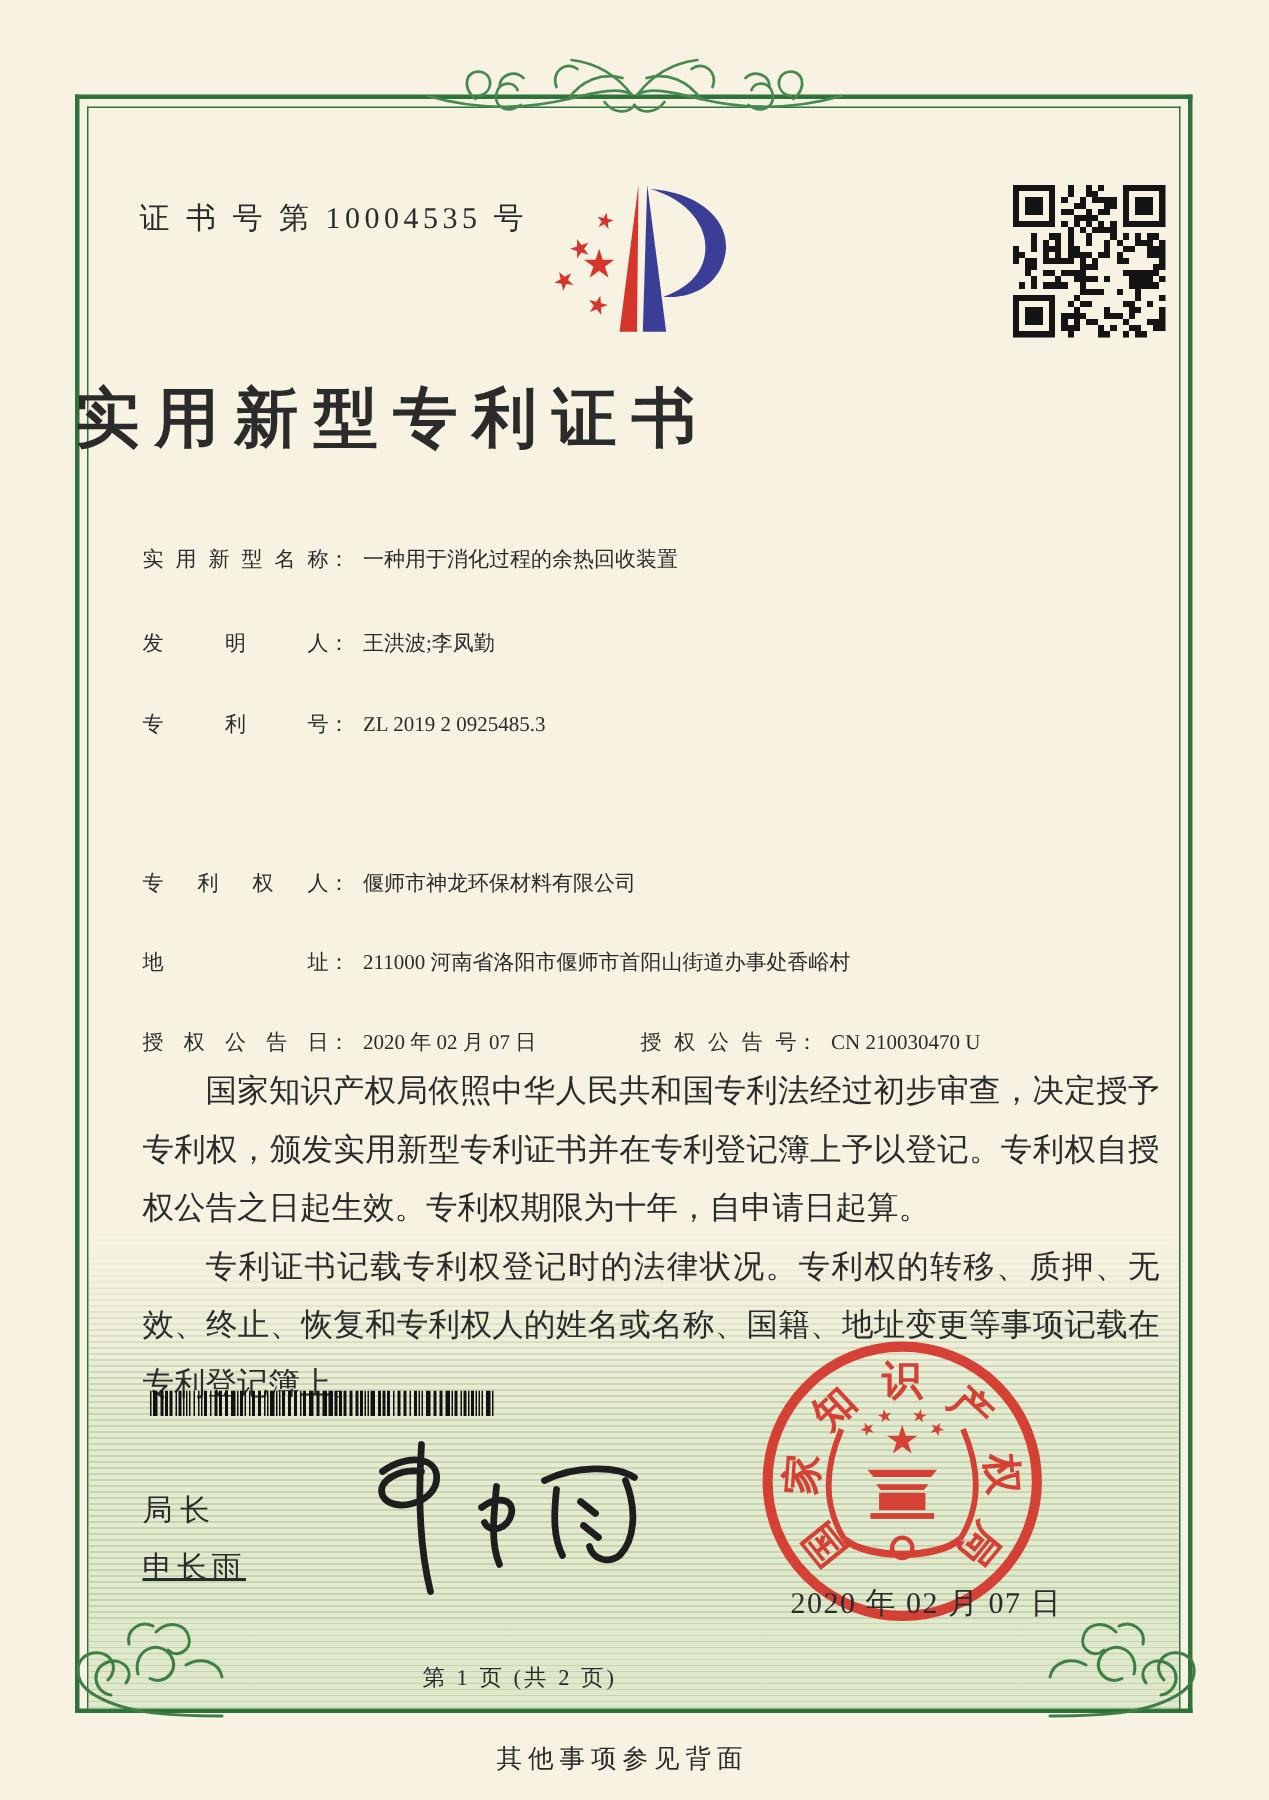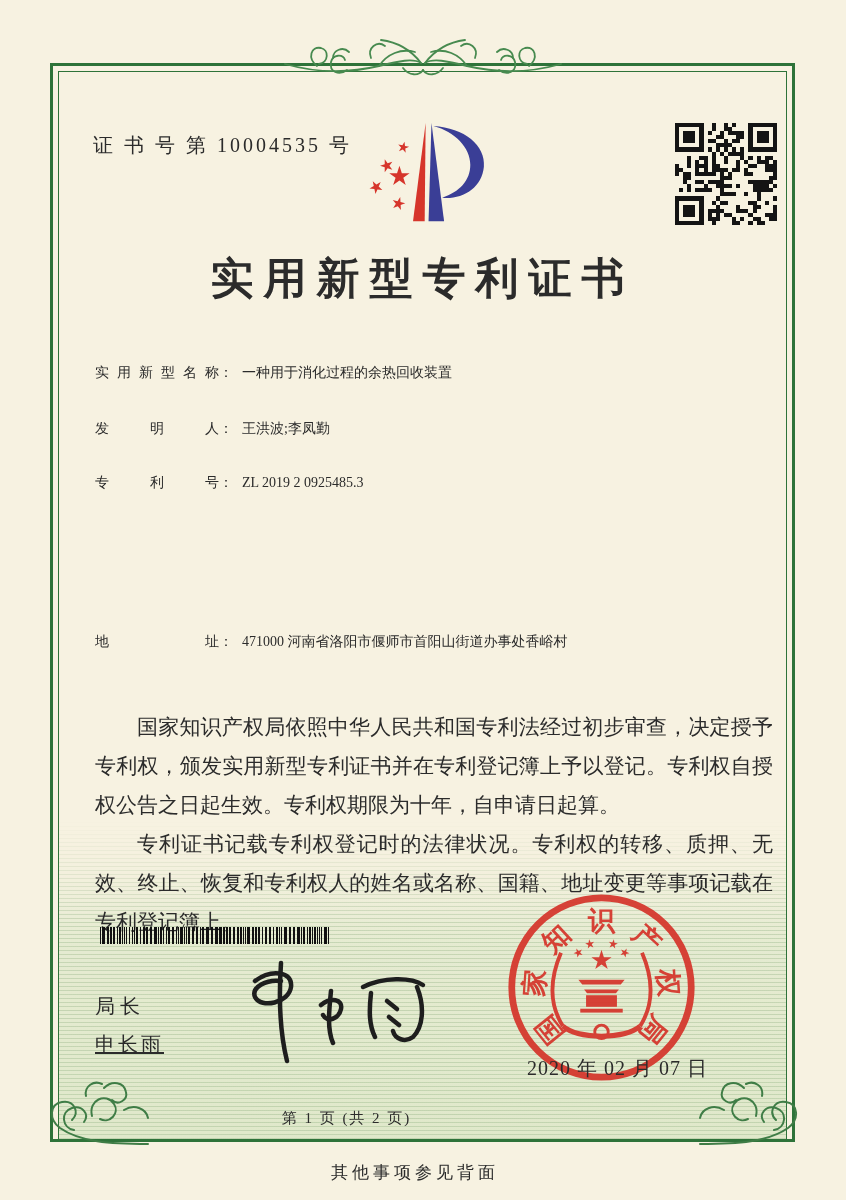--- a/index.html
+++ b/index.html
@@ -13,21 +13,21 @@
   
   .guilloche{left:59px;top:820px;width:727px;height:319px;
      background:
        repeating-linear-gradient(0deg, rgba(118,158,106,.28) 0 1px, rgba(118,158,106,0) 1px 4px),
        linear-gradient(to bottom, rgba(216,230,198,0) 0%, rgba(214,229,195,.55) 40%, rgba(211,227,190,.65) 100%);
      -webkit-mask-image:linear-gradient(to bottom,transparent,#000 32%);
      mask-image:linear-gradient(to bottom,transparent,#000 32%);}
   .certno{left:93px;top:132px;font-size:20px;letter-spacing:3px;}
   .logo{left:348px;top:110px;}
   .qr{left:675px;top:123px;}
-  .title{left:50px;top:250px;width:745px;text-align:center;font-size:43px;font-weight:bold;letter-spacing:10px;}
+  .title{left:50px;top:250px;width:745px;font-size:43px;font-weight:bold;letter-spacing:10px;}
   .row{left:95px;width:690px;font-size:14px;white-space:nowrap;}
   .r1{top:364px}.r2{top:420px}.r3{top:474px}.r4{top:527px}.r5{top:580px}.r6{top:633px}.r7{top:686px}
   .flabel{display:inline-block;width:124px;text-align:justify;text-align-last:justify;text-justify:inter-ideograph;}
   .colon{display:inline-block;margin-right:9px;}
   .grant{position:absolute;left:332px;top:0;white-space:nowrap;}
   .glabel{display:inline-block;width:104px;text-align:justify;text-align-last:justify;}
   .paras{left:95px;top:708px;width:678px;font-size:21px;line-height:1.86;text-align:justify;}
   .paras p{margin:0;text-indent:2em;}
   .barcode{left:100px;top:927px;}
   .director-title{left:95px;top:993px;font-size:20px;letter-spacing:5px;}
@@ -310,22 +310,31 @@
 
   <div class="abs row r1">
     <span class="flabel">实用新型名称</span><span class="colon">：</span><span>一种用于消化过程的余热回收装置</span>
   </div>
   <div class="abs row r2">
     <span class="flabel">发明人</span><span class="colon">：</span><span>王洪波;李凤勤</span>
   </div>
   <div class="abs row r3">
     <span class="flabel">专利号</span><span class="colon">：</span><span>ZL 2019 2 0925485.3</span>
   </div>
+  <div class="abs row r5">
+    <span class="flabel">专利权人</span><span class="colon">：</span><span>偃师市神龙环保材料有限公司</span>
+  </div>
   <div class="abs row r6">
-    <span class="flabel">地址</span><span class="colon">：</span><span>471000 河南省洛阳市偃师市首阳山街道办事处香峪村</span>
+    <span class="flabel">地址</span><span class="colon">：</span><span>211000 河南省洛阳市偃师市首阳山街道办事处香峪村</span>
+  </div>
+  <div class="abs row r7">
+    <span class="flabel">授权公告日</span><span class="colon">：</span><span>2020 年 02 月 07 日</span>
+    <span class="grant">
+      <span class="glabel">授权公告号</span><span class="colon">：</span><span>CN 210030470 U</span>
+    </span>
   </div>
 
   <div class="abs paras">
     <p>国家知识产权局依照中华人民共和国专利法经过初步审查，决定授予专利权，颁发实用新型专利证书并在专利登记簿上予以登记。专利权自授权公告之日起生效。专利权期限为十年，自申请日起算。</p>
     <p>专利证书记载专利权登记时的法律状况。专利权的转移、质押、无效、终止、恢复和专利权人的姓名或名称、国籍、地址变更等事项记载在专利登记簿上。</p>
   </div>
 
   <svg class="abs barcode" id="barcode" width="232" height="17">
       <rect x="0" y="0" width="1" height="17" fill="#111"></rect>
       <rect x="2" y="0" width="3" height="17" fill="#111"></rect>

